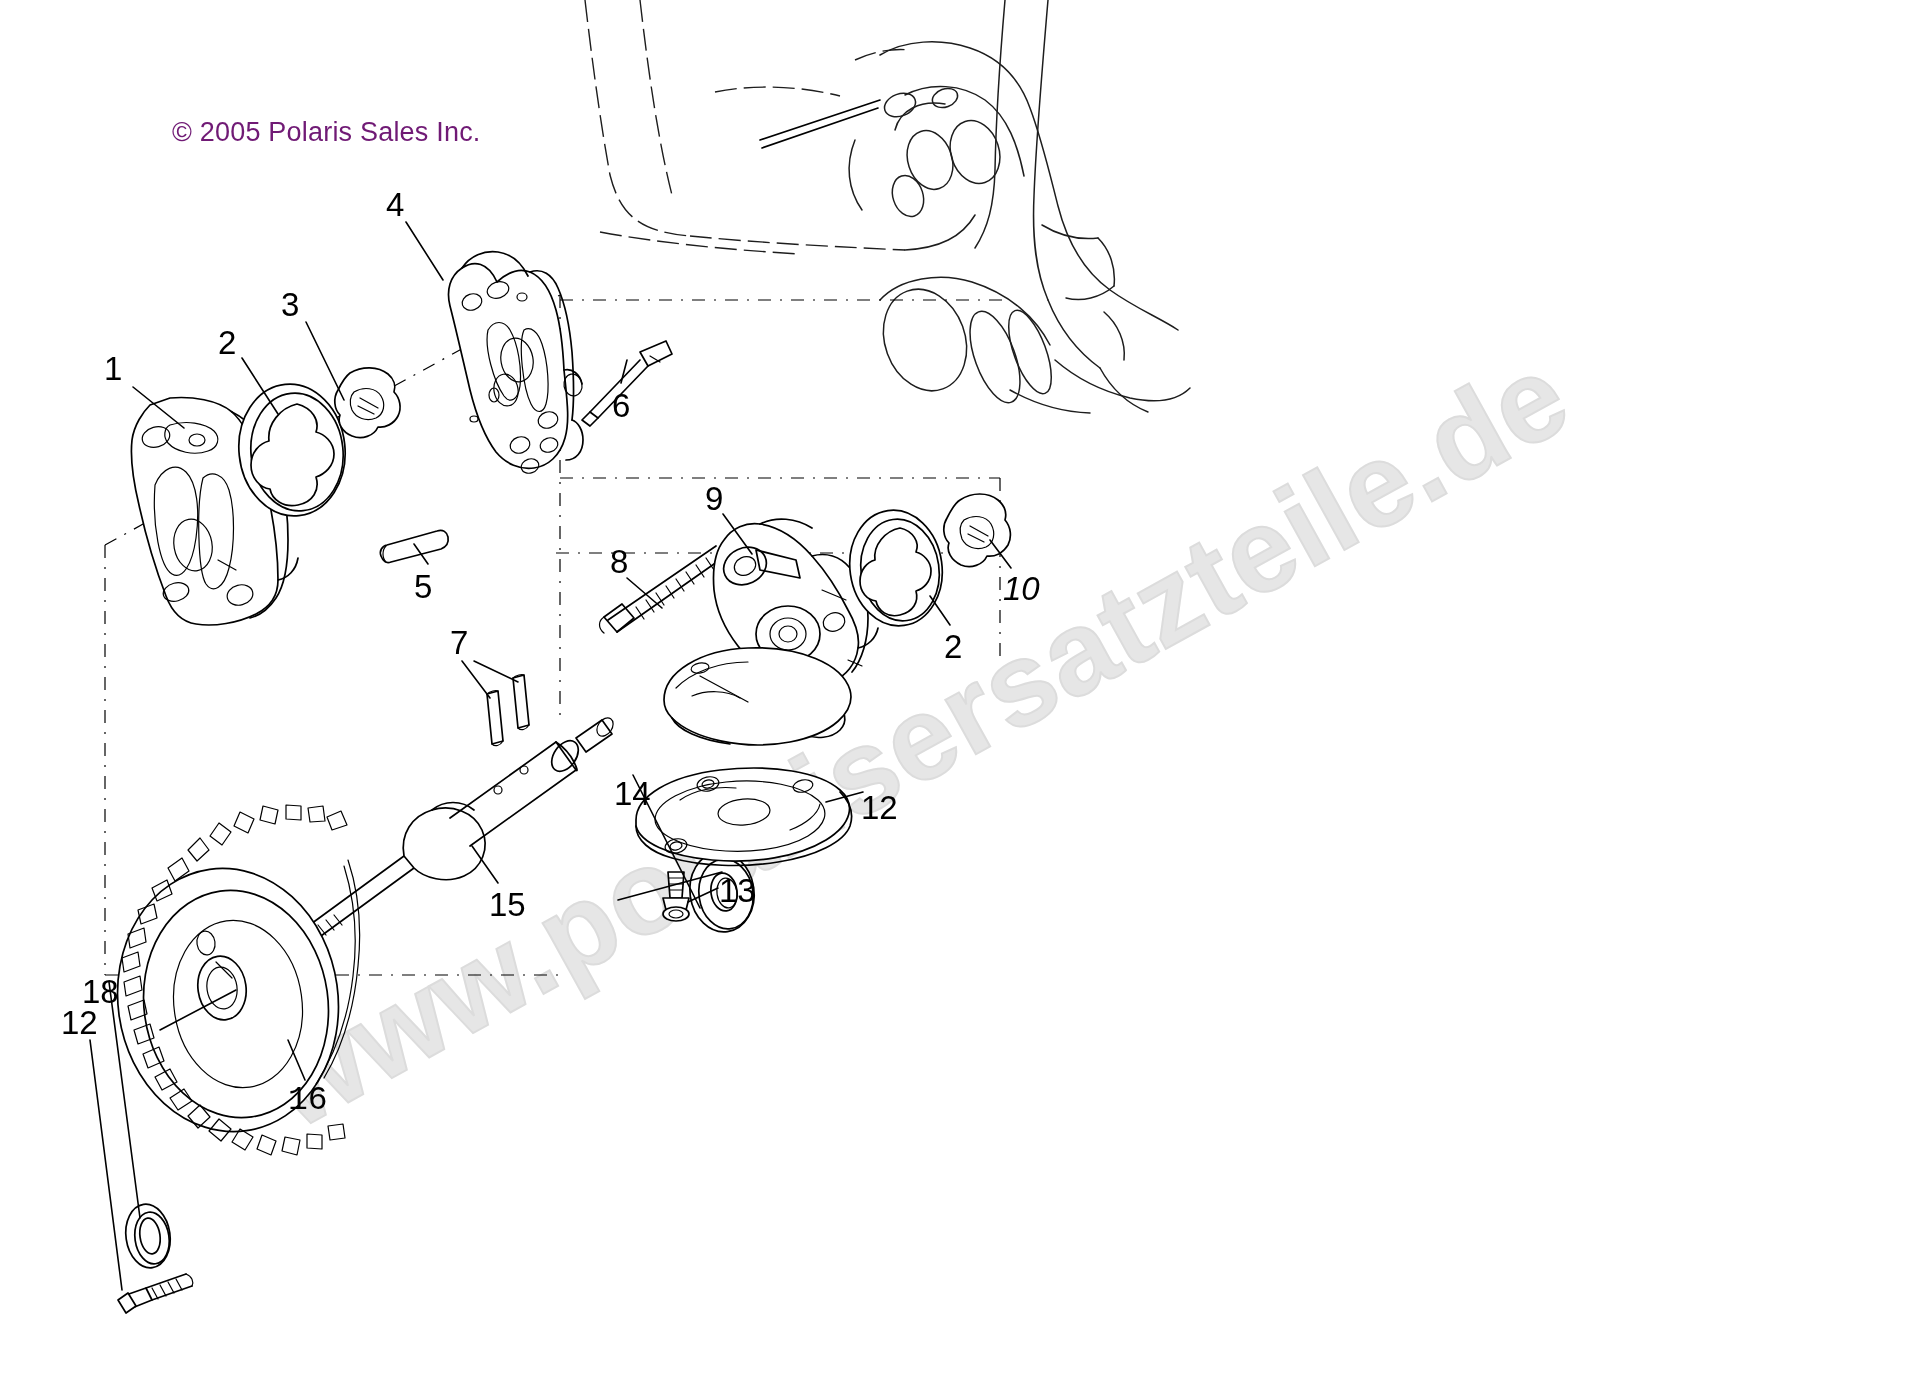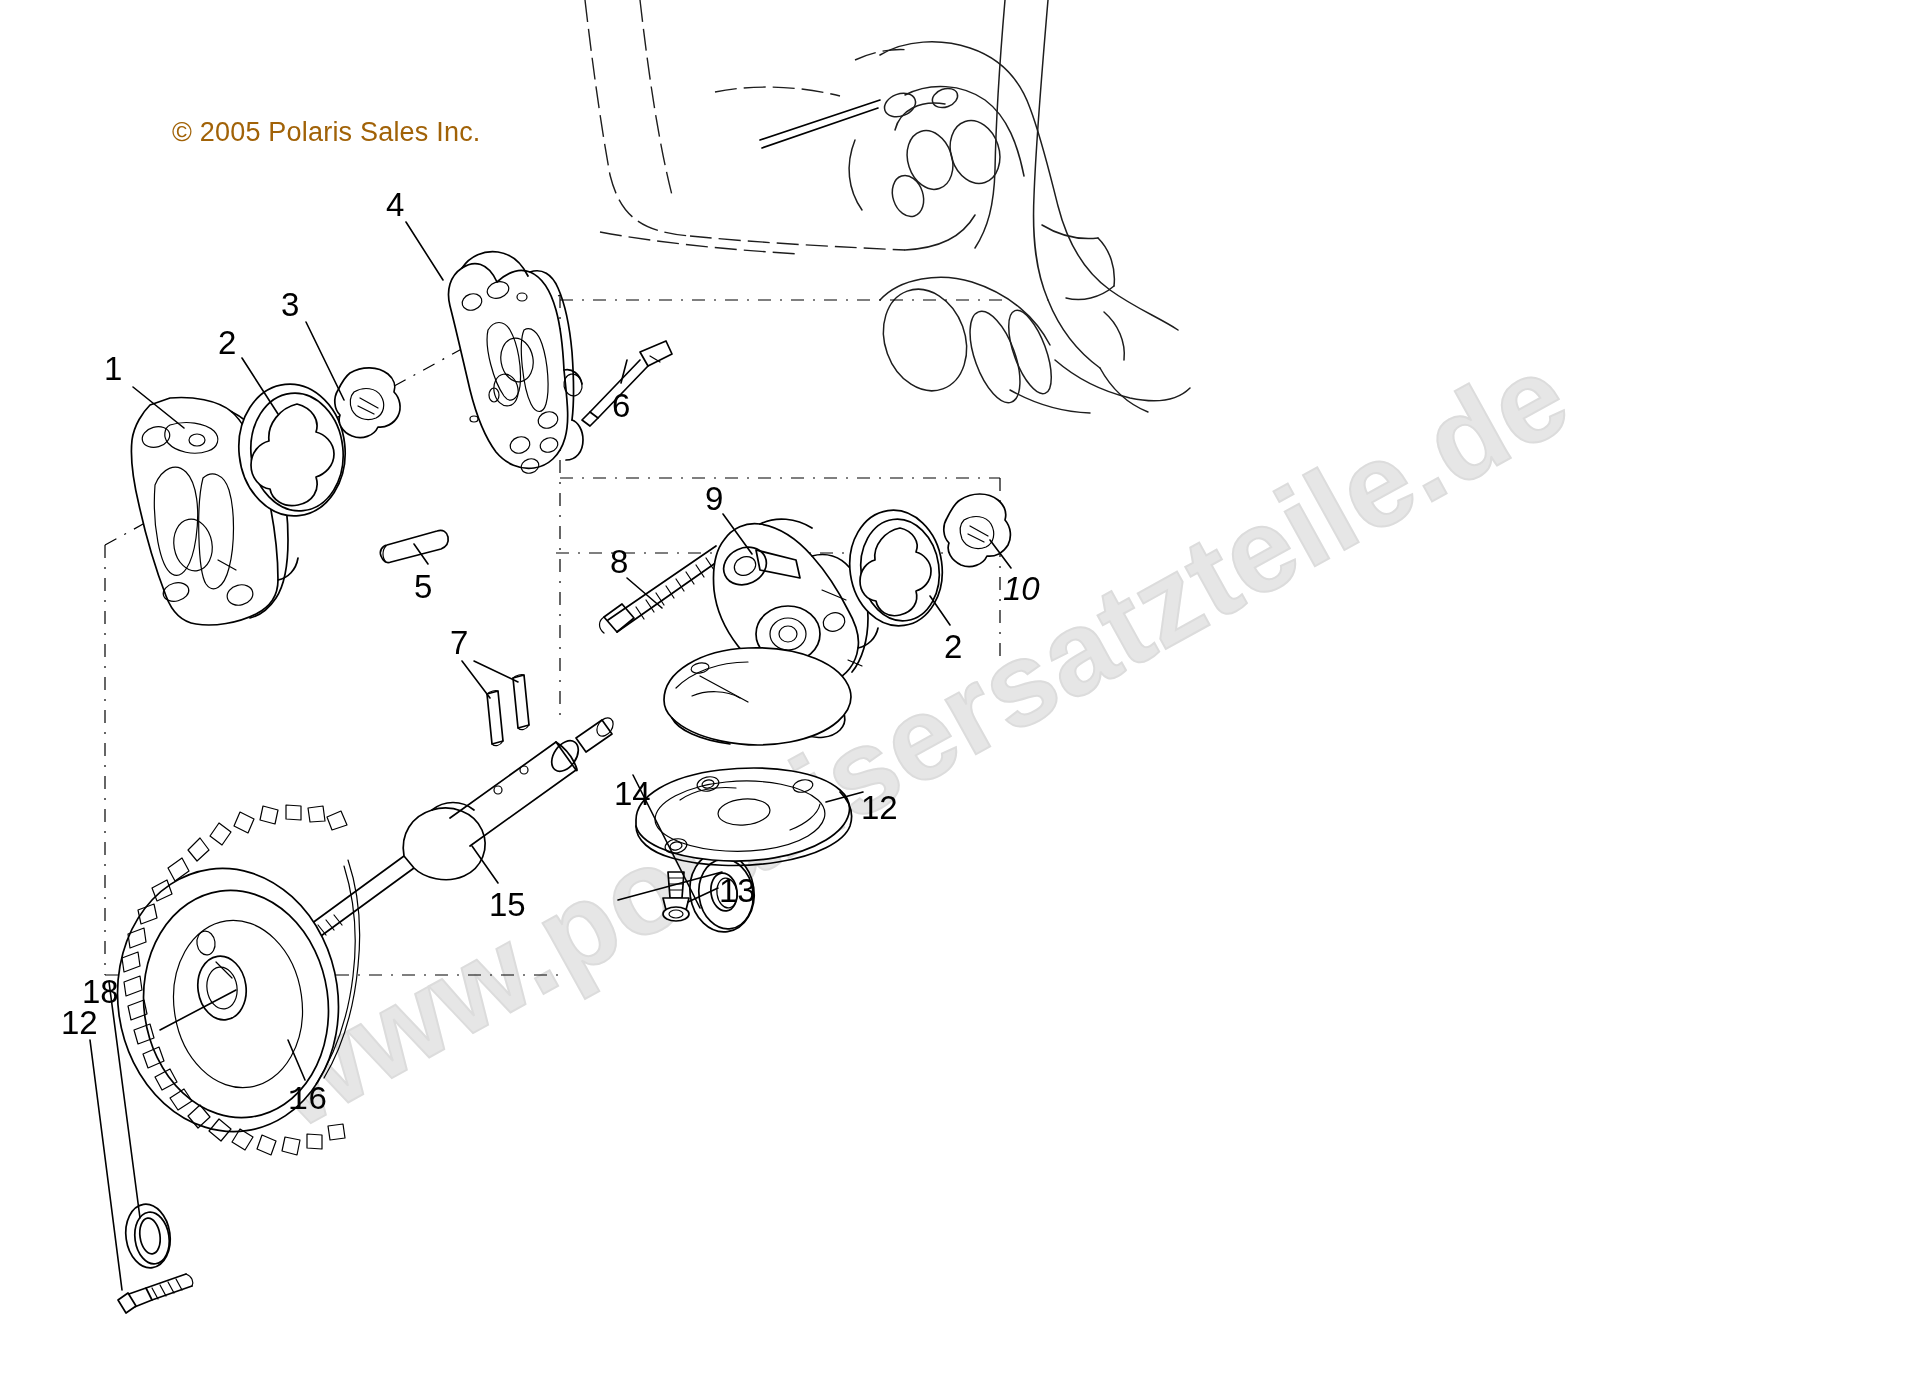--- a/index.html
+++ b/index.html
@@ -11,21 +11,21 @@
   }
   #stage{position:absolute;left:0;top:0;width:1906px;height:1391px;}
   svg.layer{position:absolute;left:0;top:0;width:1906px;height:1391px;}
 
   .copyright{
     position:absolute;
     left:172px; top:117px;
     font-size:27px;
     letter-spacing:0.2px;
     font-family:"Liberation Sans", sans-serif;
-    color:#a16207;
+    color:#701a75;
     white-space:nowrap;
     user-select:none;
   }
   .callout{
     position:absolute;
     font-size:33px;
     font-family:"Liberation Sans", sans-serif;
     color:#000;
     line-height:1;
     white-space:nowrap;

